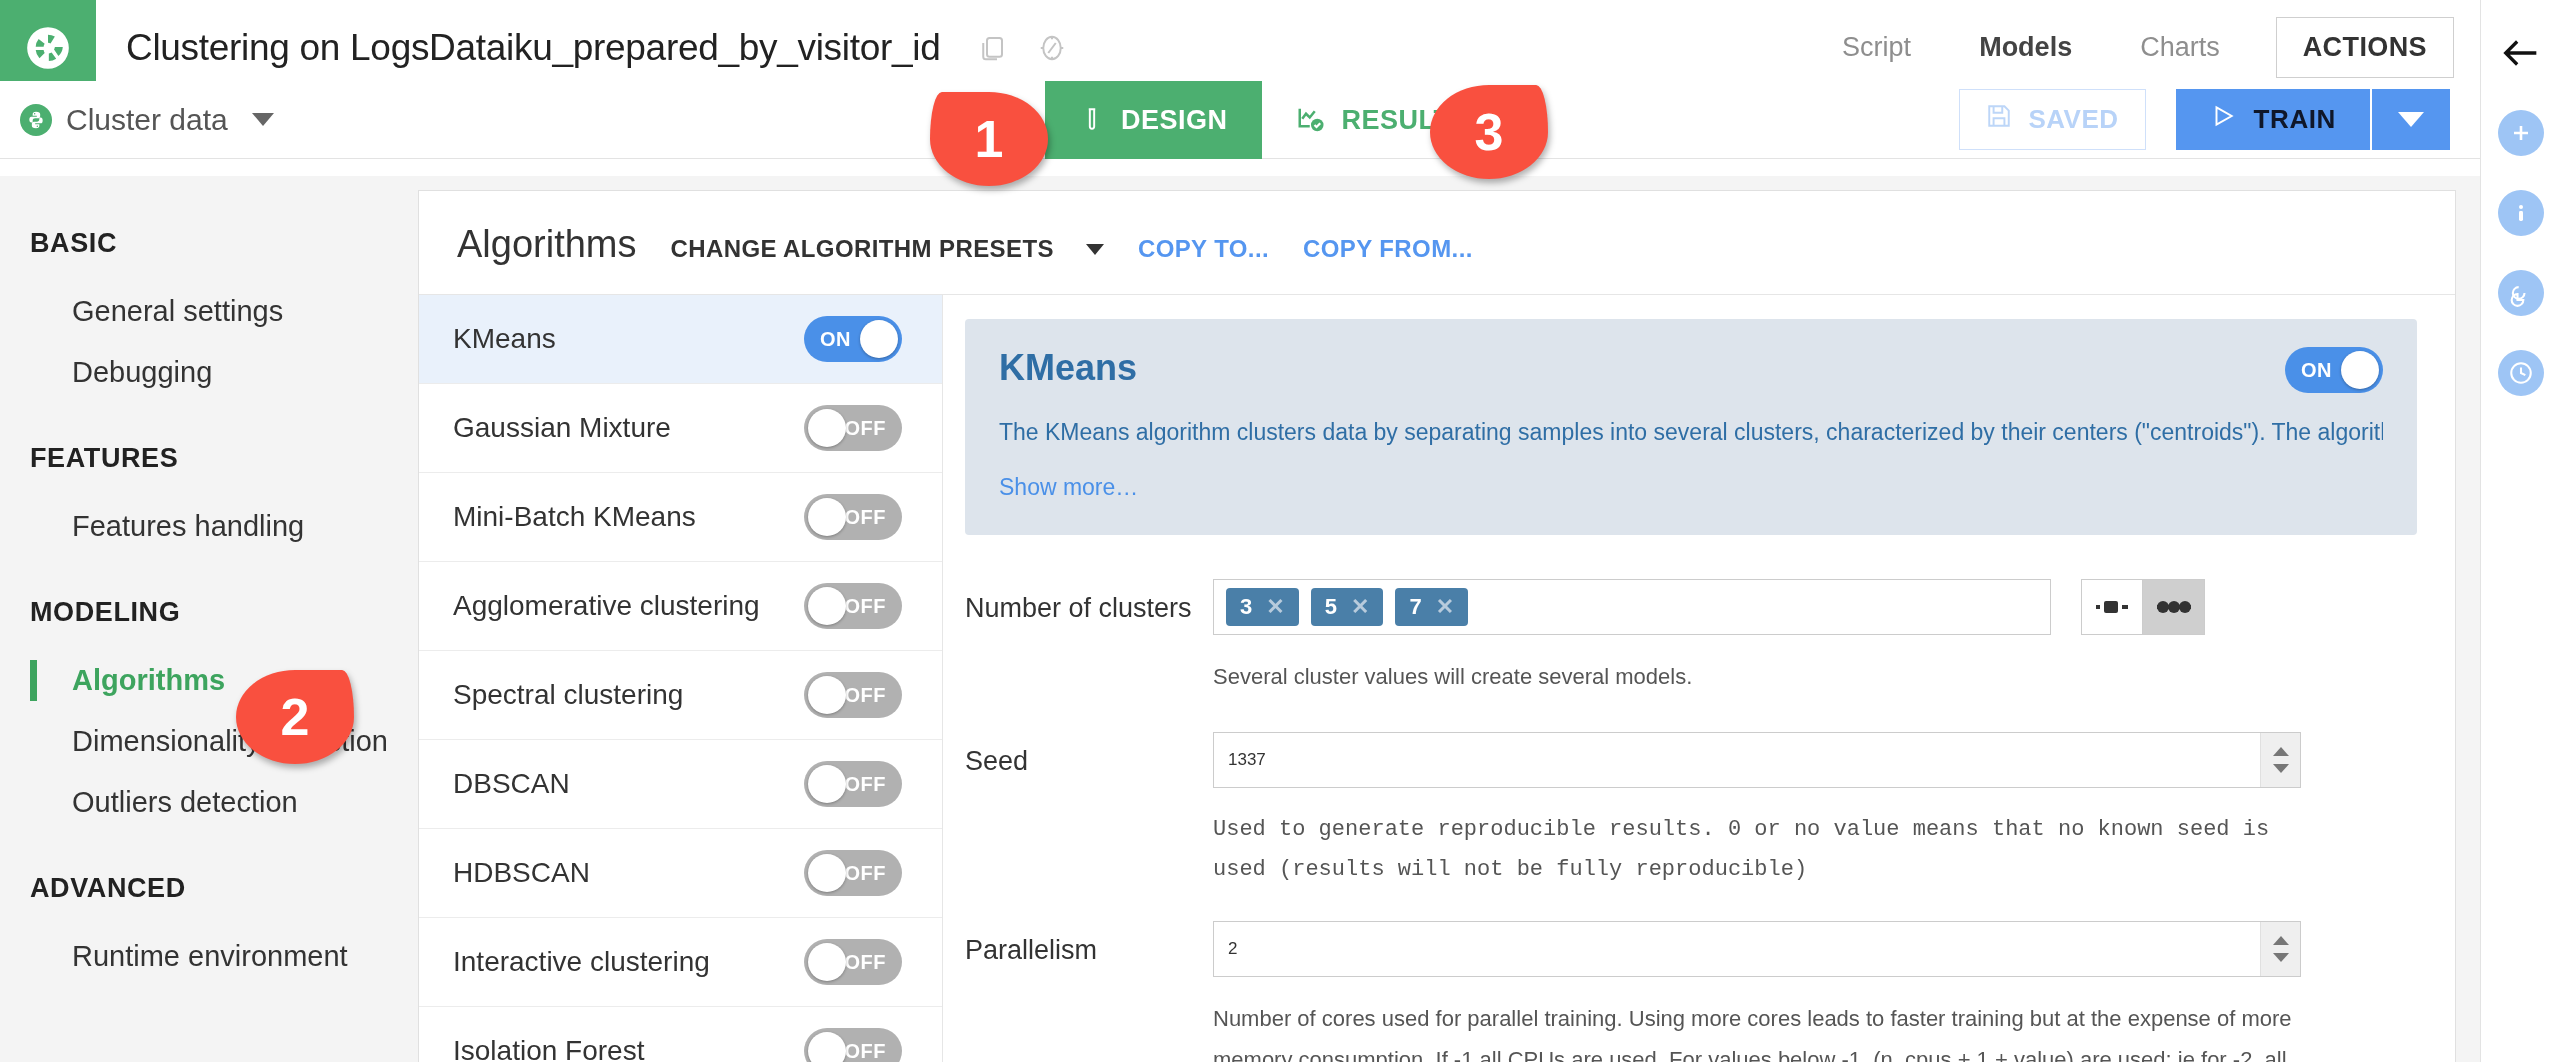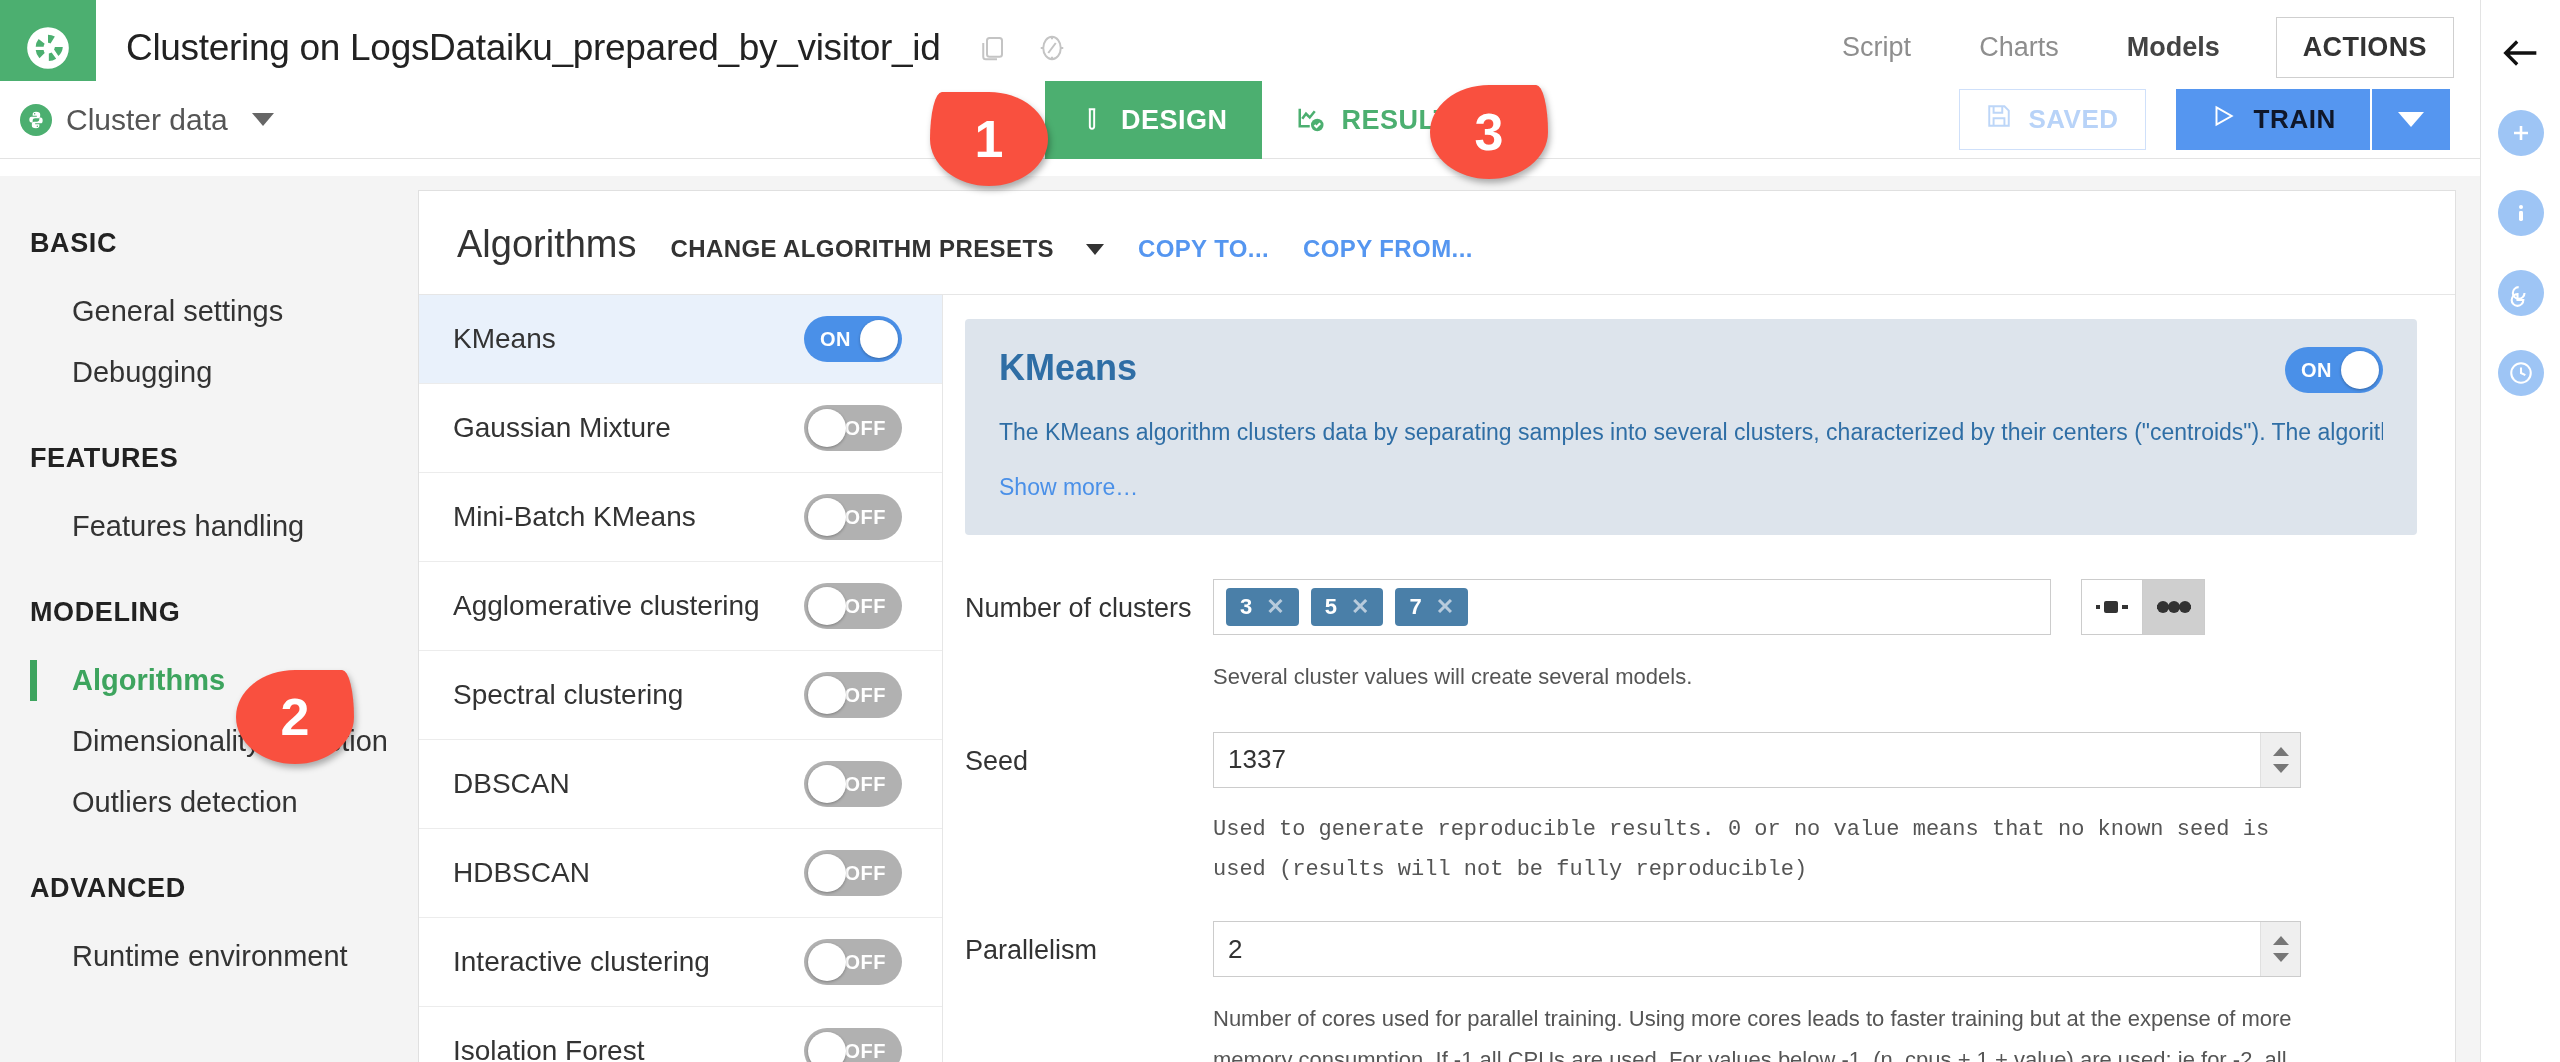--- a/index.html
+++ b/index.html
@@ -189,21 +189,21 @@
   .modebtn {
     width:62px; height:56px; border:1px solid #ccc; display:flex; align-items:center;
     justify-content:center; background:#fff; cursor:pointer;
   }
   .modebtn.sel { background:#cfcfcf; border-left:none; }
 
   .numfield {
     border:1px solid #ccc; height:56px; width:1088px; display:flex; align-items:center;
     padding-left:14px; background:#fff; position:relative;
   }
-  .numfield .val { font-size:26px; color:#333; }
+  .numfield .val { font-size:17px; color:#333; }
   .spin {
     position:absolute; right:0; top:0; bottom:0; width:40px; background:#efefef;
     display:flex; flex-direction:column; align-items:center; justify-content:center; gap:8px;
     border-left:1px solid #e0e0e0; cursor:pointer;
   }
   .spin i { display:block; width:0;height:0;border-left:8px solid transparent;border-right:8px solid transparent; }
   .spin .up { border-bottom:9px solid #777; }
   .spin .dn { border-top:9px solid #777; }
 
   
@@ -243,22 +243,22 @@
       <span class="ticon">
         <svg width="30" height="30" viewBox="0 0 24 24" fill="none" stroke="#c4c4c4" stroke-width="1.6">
           <ellipse cx="12" cy="12" rx="7" ry="9"></ellipse>
             <path d="M15 8l-6 8M12 3v2M12 19v2M5 12H3M21 12h-2"></path>
         </svg>
       </span>
     </div>
 
     <div class="topnav">
       <div class="topnav-item">Script</div>
+      <div class="topnav-item active">Models</div>
       <div class="topnav-item">Charts</div>
-      <div class="topnav-item active">Models</div>
       <div class="actions-btn">ACTIONS</div>
     </div>
   </div>
 
   <div class="subbar">
     <div class="crumb">
       <span class="crumb-dot">
         <svg width="20" height="20" viewBox="0 0 24 24" fill="#fff">
           <path d="M12 2c-3 0-4 1.2-4 3v2h5v1H6.5C4.8 8 4 9.3 4 11.5S4.8 15 6.5 15H8v-2.2C8 11 9.2 10 11 10h3.5c1.4 0 2.5-1.1 2.5-2.5V5c0-1.8-1.3-3-5-3zm-1.6 1.6a.9.9 0 1 1 0 1.8.9.9 0 0 1 0-1.8z"></path>
           <path d="M12 22c3 0 4-1.2 4-3v-2h-5v-1h6.5c1.7 0 2.5-1.3 2.5-3.5S19.2 9 17.5 9H16v2.2c0 1.8-1.2 2.8-3 2.8H9.5C8.1 14 7 15.1 7 16.5V19c0 1.8 1.3 3 5 3zm1.6-1.6a.9.9 0 1 1 0-1.8.9.9 0 0 1 0 1.8z"></path>

